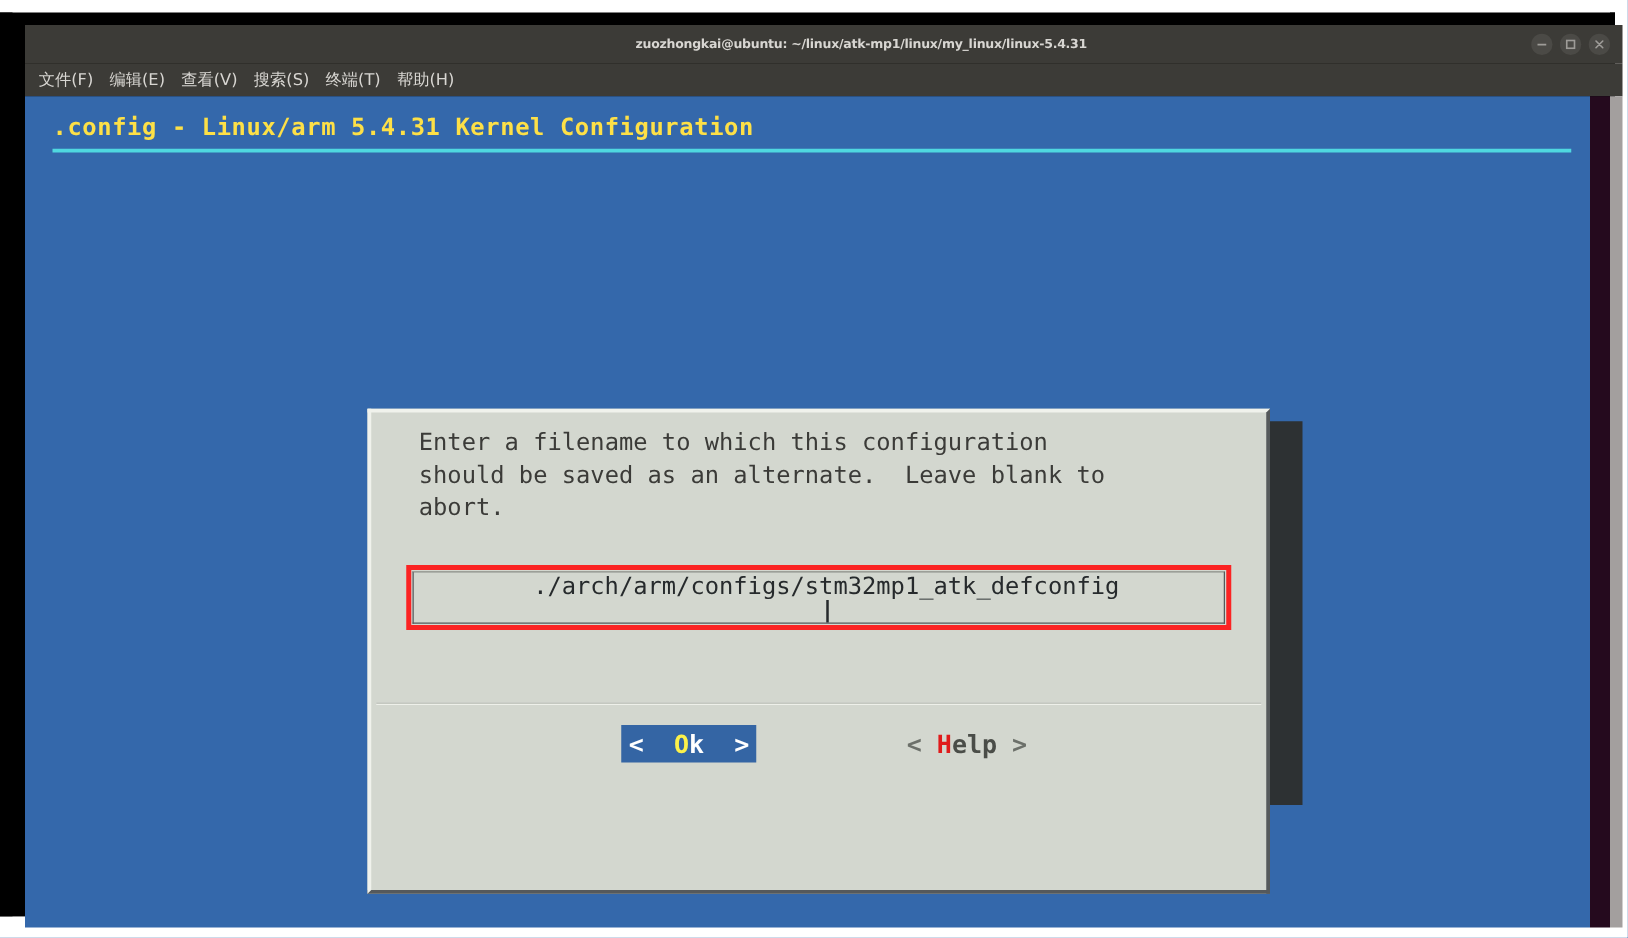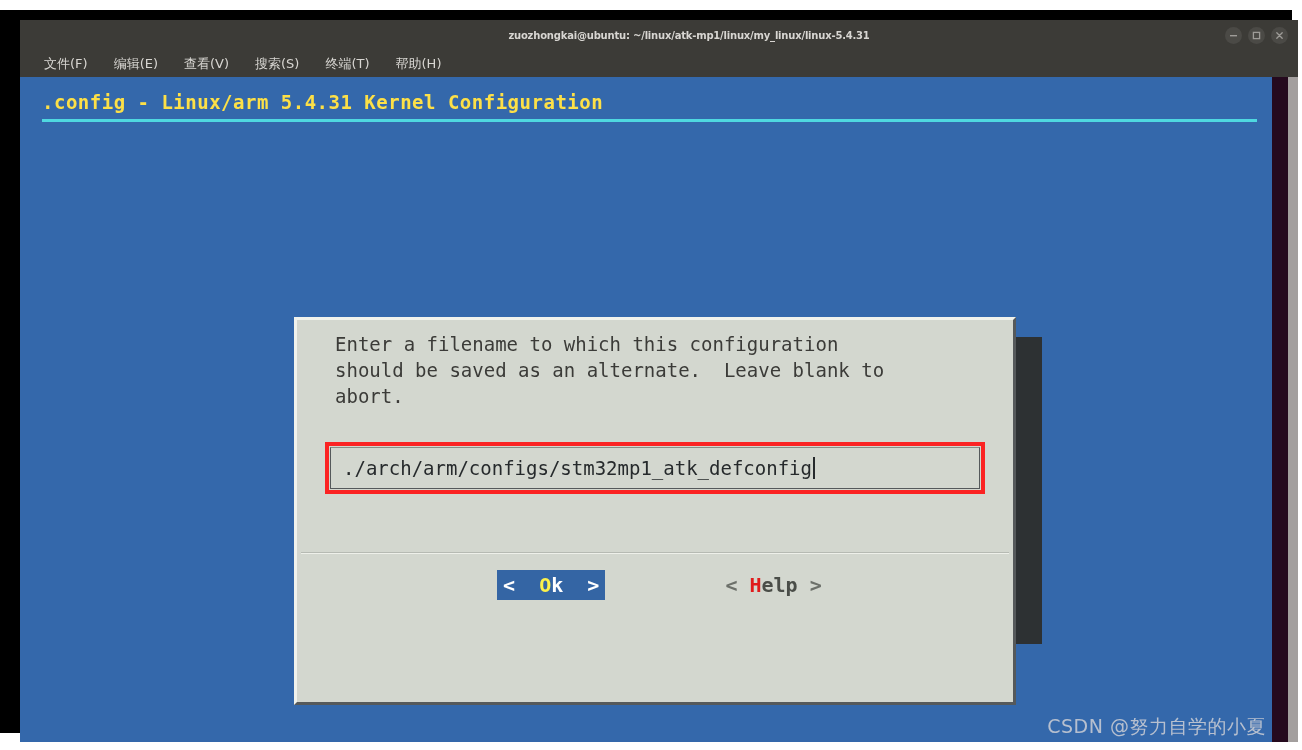--- a/index.html
+++ b/index.html
@@ -72,21 +72,20 @@
     align-items: center;
     padding-left: 11px;
     gap: 13px;
   }
   .menu-item {
     font-family: "DejaVu Sans", sans-serif;
     font-size: 13px;
     color: #d8d6d2;
     white-space: nowrap;
     cursor: default;
-    margin-left: 13px;
   }
 
   
   #term-content {
     position: absolute;
     left: 10px; top: 67px;
     width: 1252px;
     height: 665px;
     background: #3468ab;
     overflow: hidden;
@@ -129,21 +128,21 @@
     position: absolute;
     left: 300px; top: 260px;
     width: 722px;
     height: 307px;
     background: #2d3133;
   }
 
   
   #dialog {
     position: absolute;
-    left: 274px; top: 240px;
+    left: 274px; top: 250px;
     width: 722px;
     height: 388px;
     background: #d3d7cf;
     border-top: 3px solid #f0f2ec;
     border-left: 3px solid #f0f2ec;
     border-right: 3px solid #55595b;
     border-bottom: 3px solid #55595b;
   }
 
   #dialog-text {
@@ -175,20 +174,21 @@
     position: absolute;
     left: 5px; top: 5px;
     width: 650px;
     height: 42px;
     background: #d3d7cf;
     border: 1px solid #55595b;
     border-top-color: #8a8d87;
     display: flex;
     align-items: center;
     padding-left: 12px;
+    flex-direction: column;
   }
   #filename-value {
     font-family: "DejaVu Sans Mono", monospace;
     font-size: 19px;
     color: #262a2c;
     white-space: pre;
   }
   #input-caret {
     display: inline-block;
     width: 2px;
@@ -312,19 +312,18 @@
       <div id="dialog-separator"></div>
 
       <div id="button-row">
         <div class="dlg-button" id="ok-button"><span class="bracket">&lt;</span>&nbsp;&nbsp;<span class="hotkey">O</span><span>k</span>&nbsp;&nbsp;<span class="bracket">&gt;</span></div>
 
         <div class="dlg-button" id="help-button"><span class="bracket">&lt;</span>&nbsp;<span class="hotkey">H</span><span>elp</span>&nbsp;<span class="bracket">&gt;</span></div>
       </div>
 
     </div>
 
-    <div id="watermark">CSDN @努力自学的小夏</div>
   </div>
 
   <div id="scroll-gutter"></div>
   <div id="scrollbar"></div>
 
 </div>
 
 </body></html>

